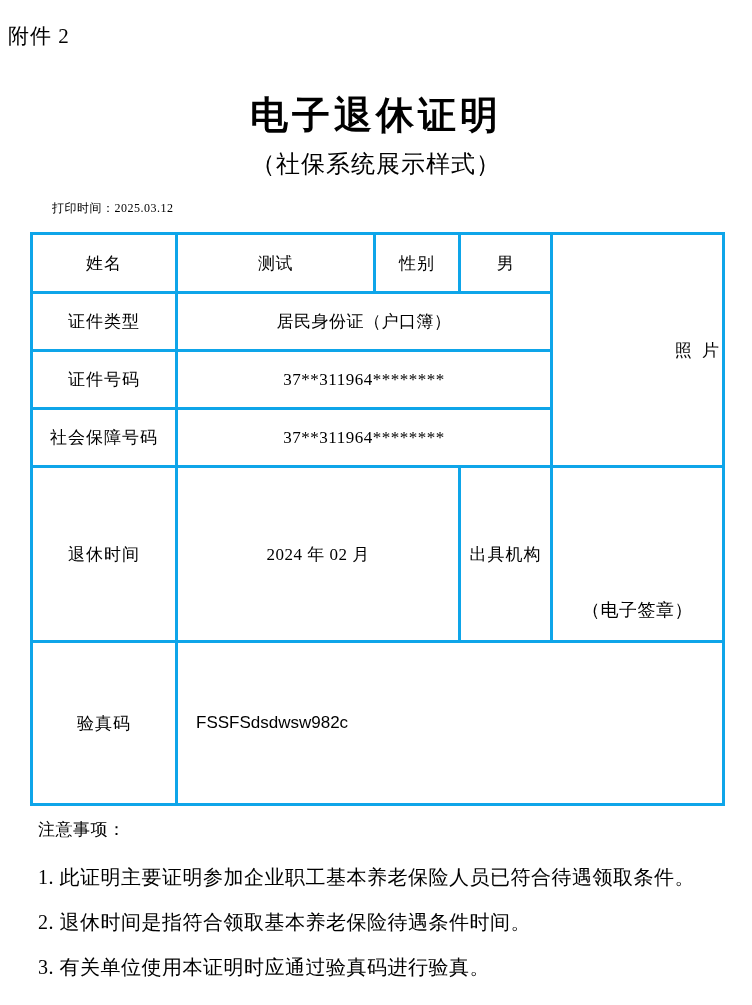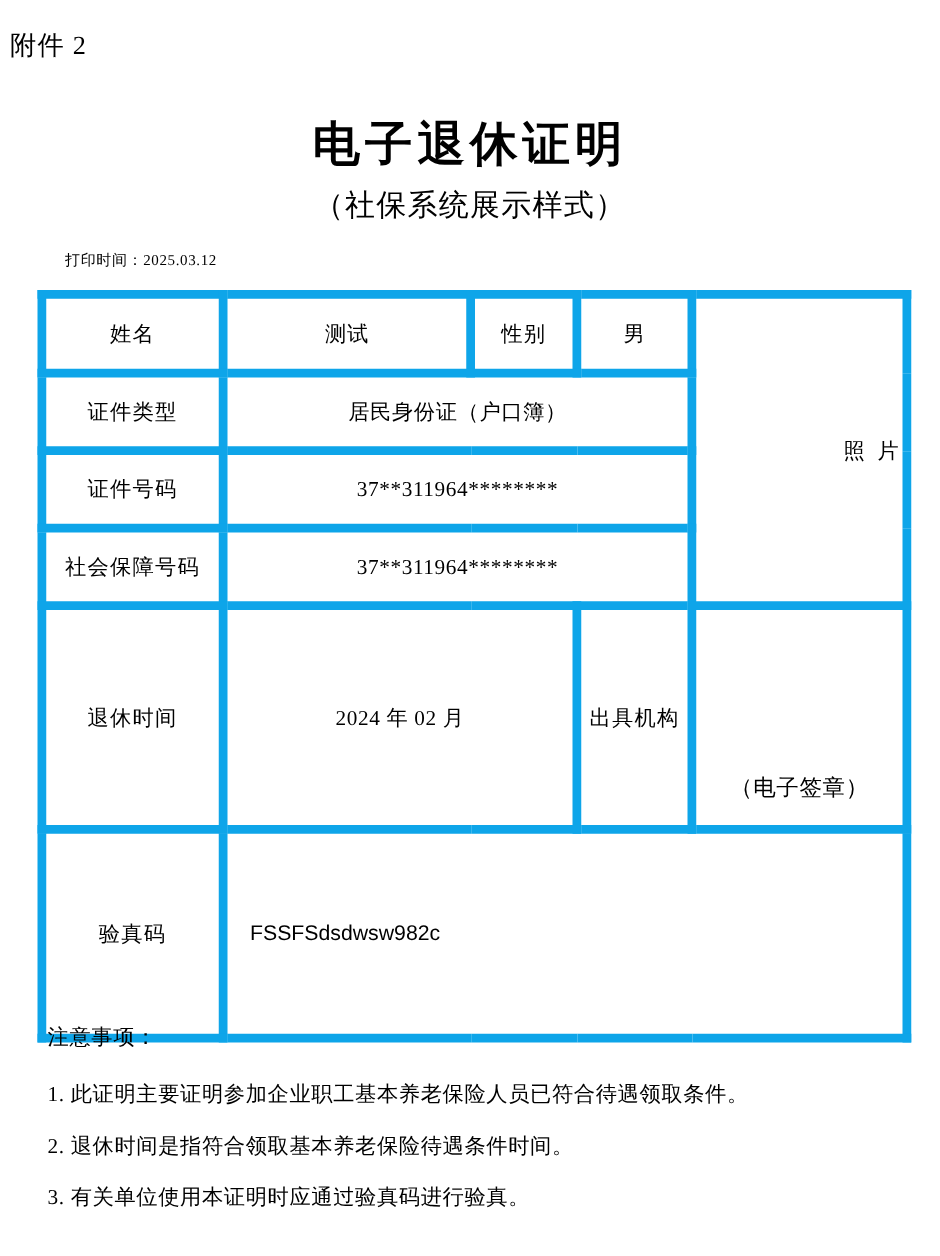--- a/index.html
+++ b/index.html
@@ -57,21 +57,21 @@
   }
   table.cert-table {
     position: absolute;
     left: 30px;
     top: 232px;
     width: 692px;
     border-collapse: collapse;
     table-layout: fixed;
   }
   table.cert-table td {
-    border: 7px solid #0ea5e9;
+    border: 3px solid #0ea5e9;
     text-align: center;
     vertical-align: middle;
     font-size: 17px;
     padding: 0;
   }
   .label-cell {
     letter-spacing: 1px;
   }
   .value-cell {
     letter-spacing: 0.5px;
@@ -107,21 +107,21 @@
     left: 38px;
     top: 818px;
     width: 690px;
   }
   .notes-title {
     font-size: 17px;
     margin-bottom: 23px;
     letter-spacing: 0.5px;
   }
   .note-item {
-    font-size: 17px;
+    font-size: 20px;
     margin-bottom: 18px;
     letter-spacing: 0.5px;
   }
 </style>
 </head>
 <body>
 
 <div class="page">
 
   <div class="attachment-label">附件 2</div>

